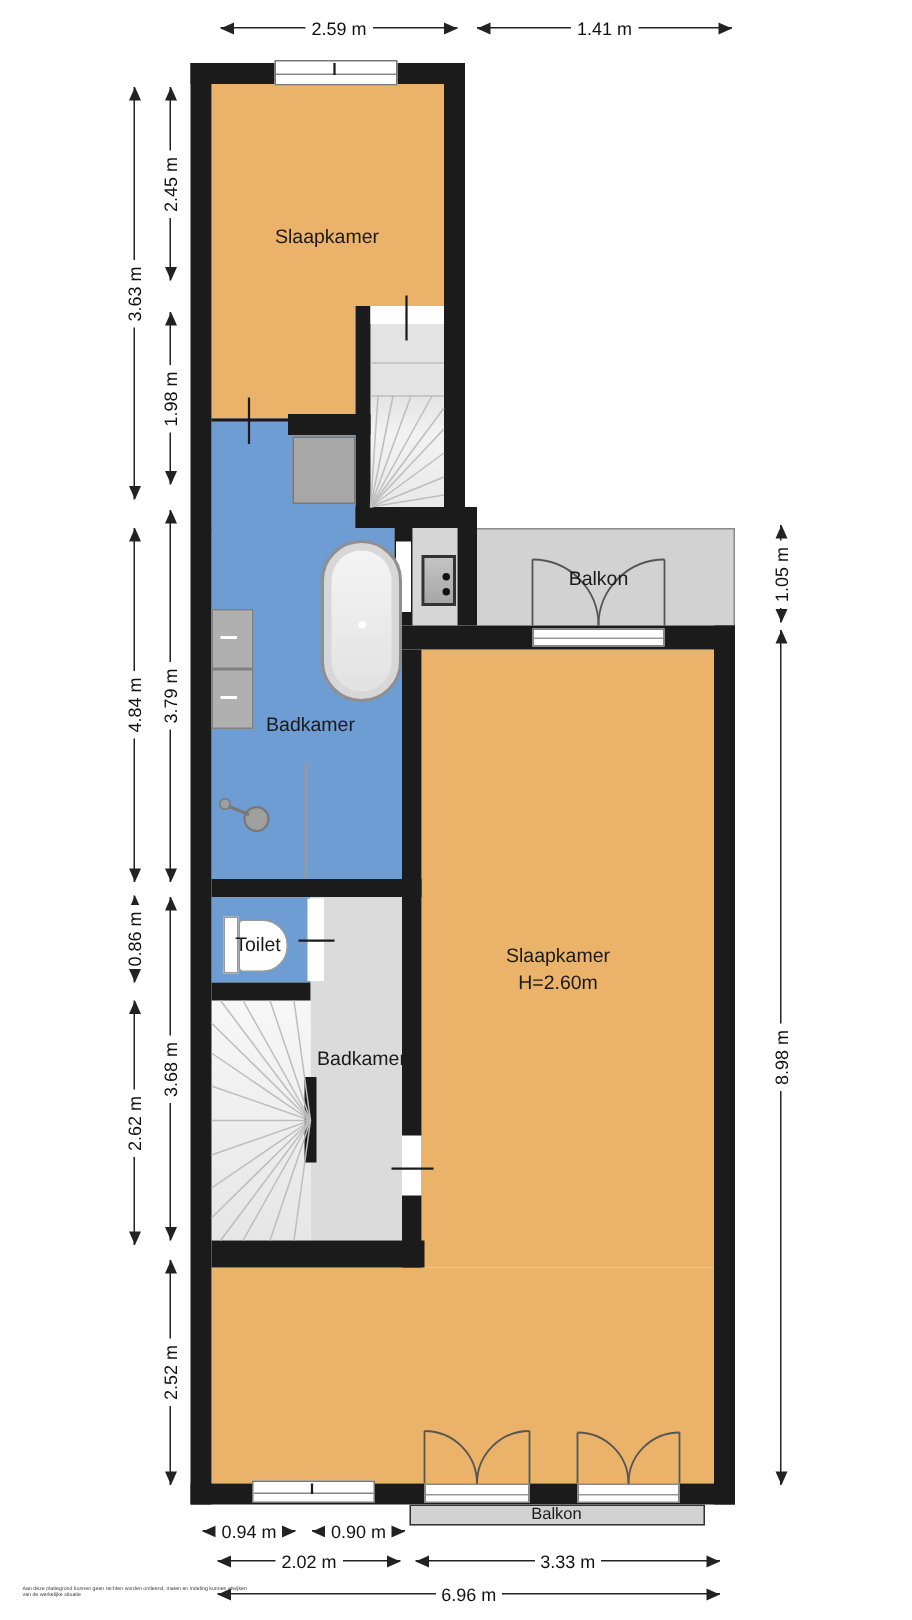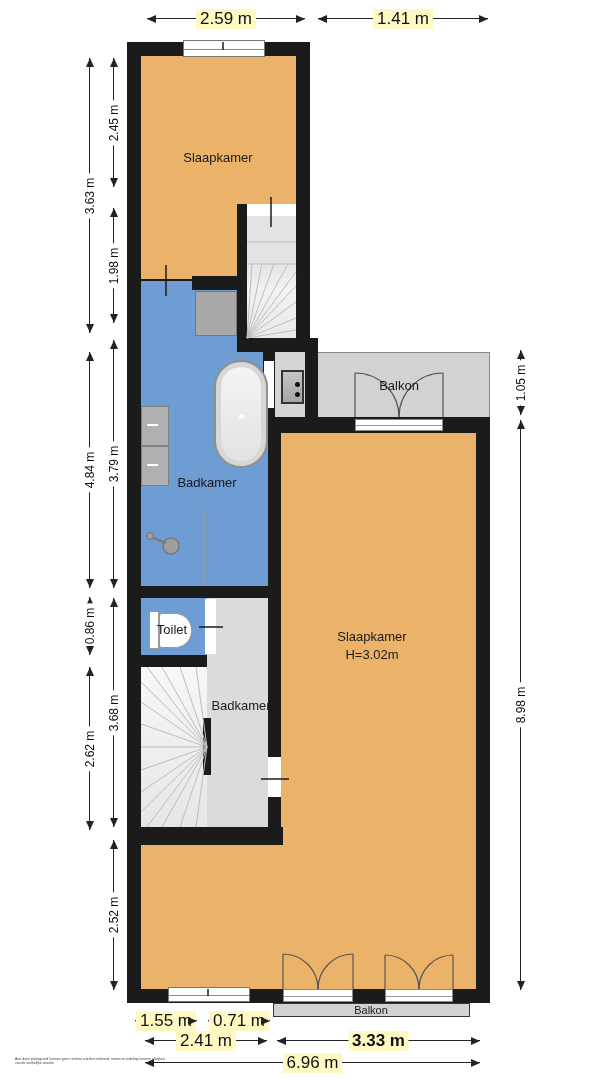--- a/index.html
+++ b/index.html
@@ -24,21 +24,21 @@
   .sill{position:absolute;background:#fff;border:1px solid #888;box-sizing:border-box;}
   .sill .mid{position:absolute;left:0;right:0;top:50%;height:1px;background:#999;}
   .fixt{position:absolute;box-sizing:border-box;}
   
   .dim-h{position:absolute;height:1px;background:#222;}
   .dim-h::before{content:"";position:absolute;left:0;top:-3.5px;
     border-top:4px solid transparent;border-bottom:4px solid transparent;border-right:9px solid #222;}
   .dim-h::after{content:"";position:absolute;right:0;top:-3.5px;
     border-top:4px solid transparent;border-bottom:4px solid transparent;border-left:9px solid #222;}
   .dim-h .lbl{position:absolute;left:50%;top:50%;transform:translate(-50%,-50%);
-    background:#fef9c3;padding:0 4px;font-size:17px;color:var(--dimtext);white-space:nowrap;}
+    background:#ffffff;padding:0 4px;font-size:12px;color:var(--dimtext);white-space:nowrap;}
   .dim-v{position:absolute;width:1px;background:#222;}
   .dim-v::before{content:"";position:absolute;top:0;left:-3.5px;
     border-left:4px solid transparent;border-right:4px solid transparent;border-bottom:9px solid #222;}
   .dim-v::after{content:"";position:absolute;bottom:0;left:-3.5px;
     border-left:4px solid transparent;border-right:4px solid transparent;border-top:9px solid #222;}
   .dim-v .lbl{position:absolute;left:50%;top:50%;transform:translate(-50%,-50%) rotate(-90deg);
     background:#fff;padding:0 4px;font-size:12px;color:var(--dimtext);white-space:nowrap;}
   .stairs-upper{position:absolute;background:linear-gradient(180deg,#E3E3E3 0 38%,#F2F2F2 60%,#E9E9E9 100%);}
   .stairs-lower{position:absolute;background:linear-gradient(180deg,#F7F7F7,#E6E6E6);}
   svg.overlay{position:absolute;left:0;top:0;pointer-events:none;}
@@ -195,21 +195,21 @@
     <line x1="151" y1="537" x2="166" y2="543" stroke="#777" stroke-width="2"></line>
     <circle cx="150" cy="536" r="3.5" fill="#9F9F9F" stroke="#777" stroke-width="1"></circle>
   </svg>
 
   <div class="roomlabel" style="left:218px;top:158px;"><span>Slaapkamer</span></div>
   <div class="roomlabel" style="left:207px;top:483px;"><span>Badkamer</span></div>
   <div class="roomlabel" style="left:172px;top:630px;"><span>Toilet</span></div>
   <div class="roomlabel" style="left:241px;top:706px;"><span>Badkamer</span></div>
   <div class="roomlabel" style="left:372px;top:646px;">
     <span>Slaapkamer</span><br>
-    <span>H=3.02m</span>
+    <span>H=2.60m</span>
   </div>
   <div class="roomlabel" style="left:399px;top:386px;"><span>Balkon</span></div>
   <div class="roomlabel" style="left:371px;top:1010px;font-size:11px;"><span>Balkon</span></div>
 
   <div class="dim-h" style="left:147px;top:18px;width:158px;">
       <span class="lbl">2.59 m</span>
     </div>
   <div class="dim-h" style="left:318px;top:18px;width:170px;">
       <span class="lbl">1.41 m</span>
     </div>
@@ -244,29 +244,29 @@
     </div>
 
   <div class="dim-v" style="left:520px;top:350px;height:65px;">
       <span class="lbl">1.05 m</span>
     </div>
   <div class="dim-v" style="left:520px;top:420px;height:570px;">
       <span class="lbl">8.98 m</span>
     </div>
 
   <div class="dim-h" style="left:135px;top:1020px;width:62px;">
-      <span class="lbl">1.55 m</span>
+      <span class="lbl">0.94 m</span>
     </div>
   <div class="dim-h" style="left:208px;top:1020px;width:62px;">
-      <span class="lbl">0.71 m</span>
+      <span class="lbl">0.90 m</span>
     </div>
   <div class="dim-h" style="left:145px;top:1040px;width:122px;">
-      <span class="lbl">2.41 m</span>
-    </div>
-  <div class="dim-h" style="left:277px;top:1040px;width:203px;font-weight:bold;">
+      <span class="lbl">2.02 m</span>
+    </div>
+  <div class="dim-h" style="left:277px;top:1040px;width:203px;">
       <span class="lbl">3.33 m</span>
     </div>
   <div class="dim-h" style="left:145px;top:1062px;width:335px;">
       <span class="lbl">6.96 m</span>
     </div>
 
   <div class="disclaimer">Aan deze plattegrond kunnen geen rechten worden ontleend, maten en indeling kunnen afwijken van de werkelijke situatie</div>
 </div>
 
 </body></html>

